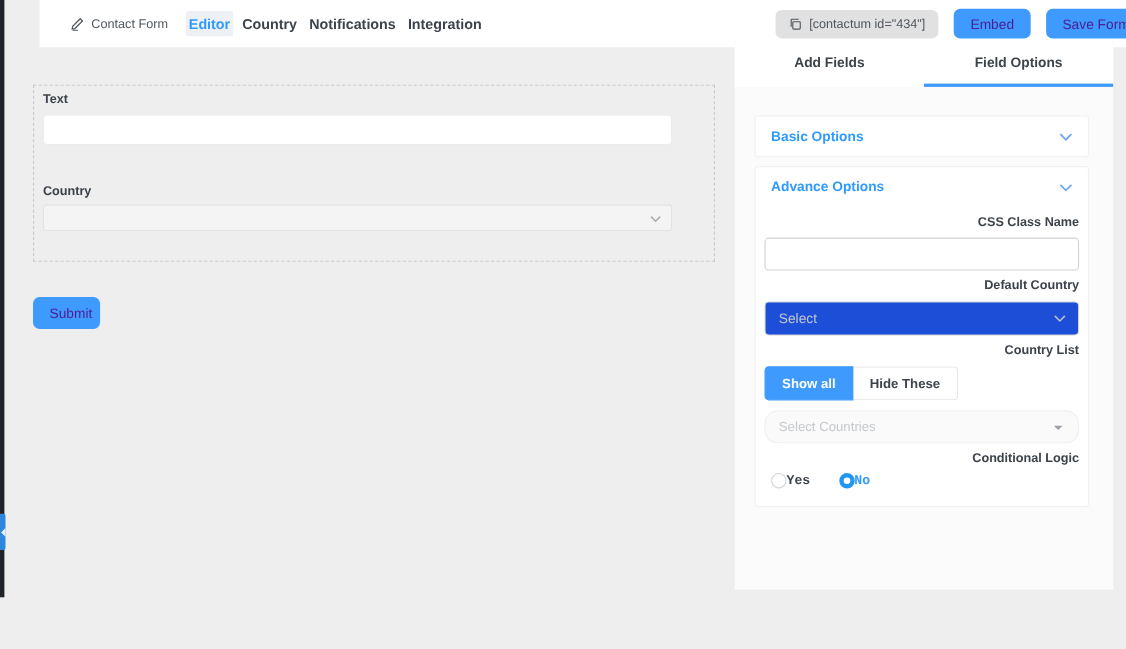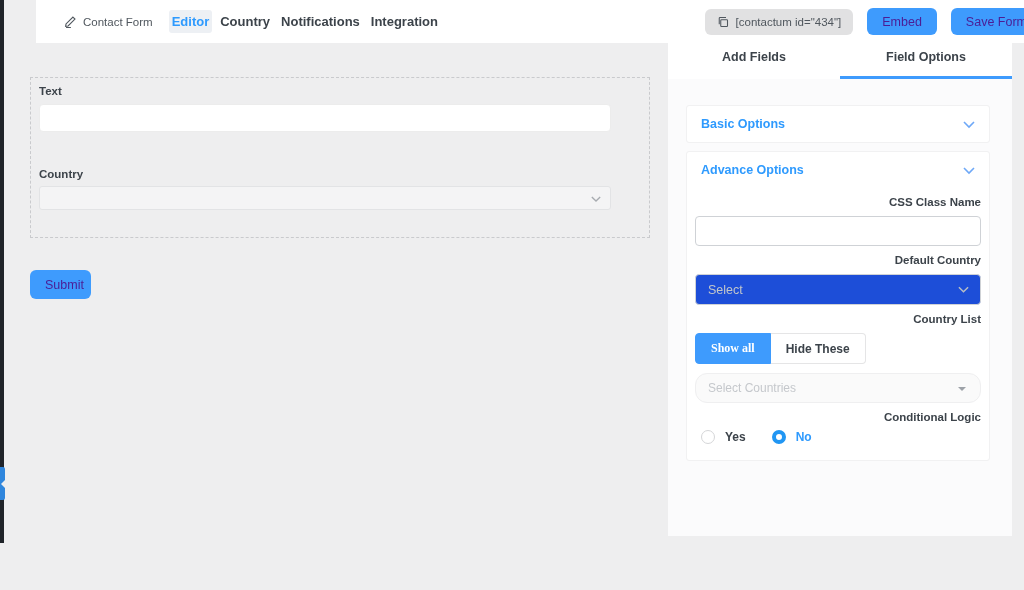--- a/index.html
+++ b/index.html
@@ -43,25 +43,25 @@
   .section-header { height:36px; display:flex; align-items:center; justify-content:space-between; padding:0 14px; color:#2e9afe; font-weight:700; font-size:12.5px; cursor:pointer; }
   .section-content { padding:0 8px 8px 8px; }
   .opt-label { display:block; font-size:11.5px; font-weight:700; color:#3c434a; margin-top:8px;text-align:right; }
   .opt-input { margin-top:8px; width:100%; height:30px; border:1px solid #cfd2d6; border-radius:4px; background:#fff; font-family:inherit; font-size:12px; padding:0 10px; }
   .opt-select { position:relative; margin-top:8px; width:100%; height:31px; border:1px solid #cfd2d6; border-radius:4px; background:#1d4ed8; display:flex; align-items:center; padding:0 12px; font-size:12.5px; color:#c2c6ca; cursor:pointer; }
   .opt-select .chev { position:absolute; right:11px; top:10px; }
   .seg-group { display:inline-flex; margin-top:8px; }
   .seg { height:31px; padding:0 15px; display:flex; align-items:center; font-size:12px; font-weight:600; color:#3c434a; background:#fff; border:1px solid #e5e5e6; cursor:pointer; white-space:nowrap; }
   .seg + .seg { border-left:none; }
   .seg:last-child { border-radius:0 4px 4px 0; }
-  .seg.active { background:#3e9bfd; border-color:#3e9bfd; color:#fff; border-radius:4px 0 0 4px;font-family:Liberation Serif, serif; }
+  .seg.active { background:#3e9bfd; border-color:#3e9bfd; color:#fff; border-radius:4px 0 0 4px; }
   .multi-select { position:relative; margin-top:9px; width:100%; height:30px; background:#fafafa; border:1px solid #efeff0; border-radius:12px; display:flex; align-items:center; padding:0 12px; font-size:12px; color:#c5c8cc; cursor:pointer; }
   .caret-down { position:absolute; right:14px; top:13px; width:0; height:0; border:4px solid transparent; border-top-color:#9da2a8; }
   .radio-row { display:flex; align-items:center; gap:26px; margin-top:7px; margin-left:6px; padding-bottom:8px; }
-  .radio-opt { display:flex; align-items:flex-start; gap:10px; cursor:pointer; }
+  .radio-opt { display:flex; align-items:flex-start; cursor:pointer;font-family:Liberation Mono, monospace; }
   .radio { width:14px; height:14px; border-radius:50%; background:#fff; border:1px solid #d5d6d8; }
   .radio.checked { border:4.5px solid #2196f3; }
   .radio-label { font-size:12px; font-weight:700; color:#3c434a; }
   .radio-label.blue { color:#2e9afe; }
 </style>
 </head>
 <body>
 
 <div class="admin-strip"></div>
 <div class="admin-notch"></div>

